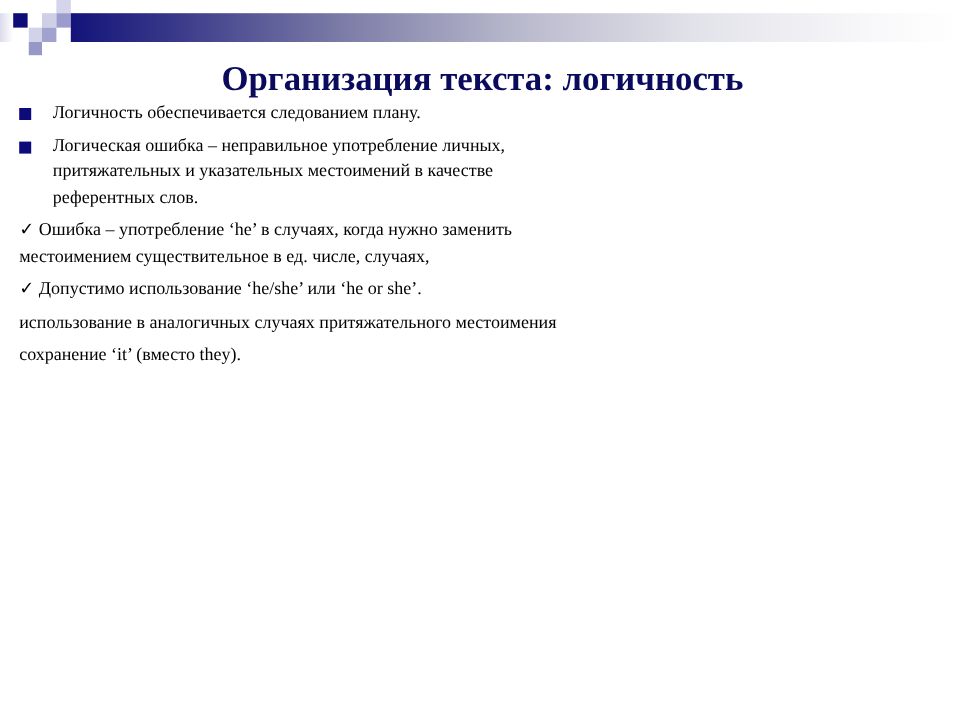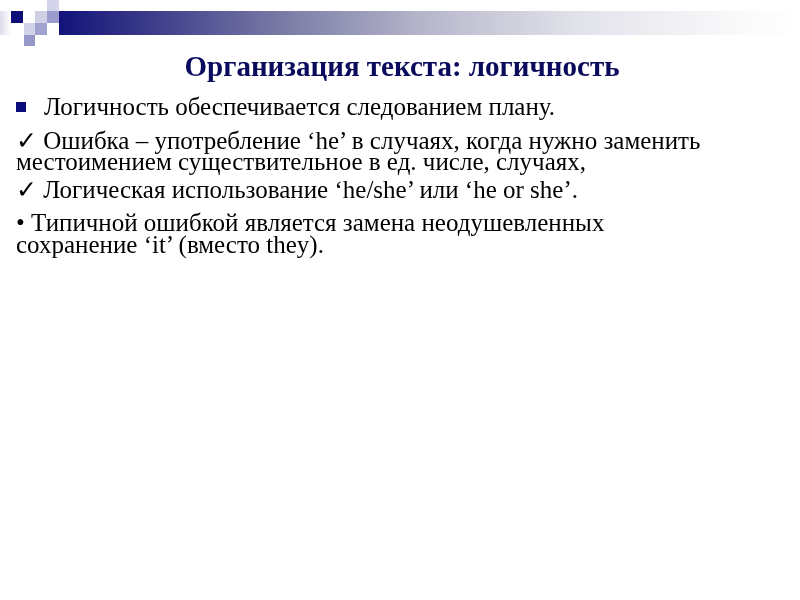--- a/index.html
+++ b/index.html
@@ -37,23 +37,23 @@
       font-family: "Liberation Serif", "DejaVu Serif", serif;
       font-weight: bold;
       font-size: 29px;
       line-height: 34px;
       color: #0b0b5e;
       margin: 0;
       padding-left: 2px;
     }
     .content {
       position: absolute;
-      left: 0; top: 96px;
+      left: 0; top: 84px;
       width: 800px;
-      font-size: 25px;
+      font-size: 15px;
       line-height: 21.5px;
     }
     .item {
       position: relative;
       margin: 0;
     }
     .bulleted {
       padding-left: 44px;
       width: 660px;
     }
@@ -89,35 +89,41 @@
 <h1 class="title">Организация текста: логичность</h1>
 
 <div class="content">
 
   <div class="item bulleted">
     <span class="sqbullet"></span>
     <div>Логичность обеспечивается следованием плану.</div>
   </div>
   <div class="gap"></div>
 
+  <div class="item bulleted">
+    <span class="sqbullet"></span>
+    <div>Логическая ошибка – неправильное употребление личных,</div>
+    <div>притяжательных и указательных местоимений в качестве</div>
+    <div>референтных слов.</div>
+  </div>
   <div class="gap"></div>
 
   <div class="item plain">
     <div>✓ Ошибка – употребление ‘he’ в случаях, когда нужно заменить</div>
     <div>местоимением существительное в ед. числе, случаях,</div>
   </div>
   <div class="gap"></div>
 
   <div class="item plain">
-    <div>✓ Логическая использование ‘he/she’ или ‘he or she’.</div>
+    <div>✓ Допустимо использование ‘he/she’ или ‘he or she’.</div>
   </div>
   <div class="gap"></div>
 
   <div class="item plain">
+    <div>использование в аналогичных случаях притяжательного местоимения</div>
   </div>
   <div class="gap"></div>
 
   <div class="item plain">
-    <div>• Типичной ошибкой является замена неодушевленных</div>
     <div>сохранение ‘it’ (вместо they).</div>
   </div>
 
 </div>
 
 </body></html>

